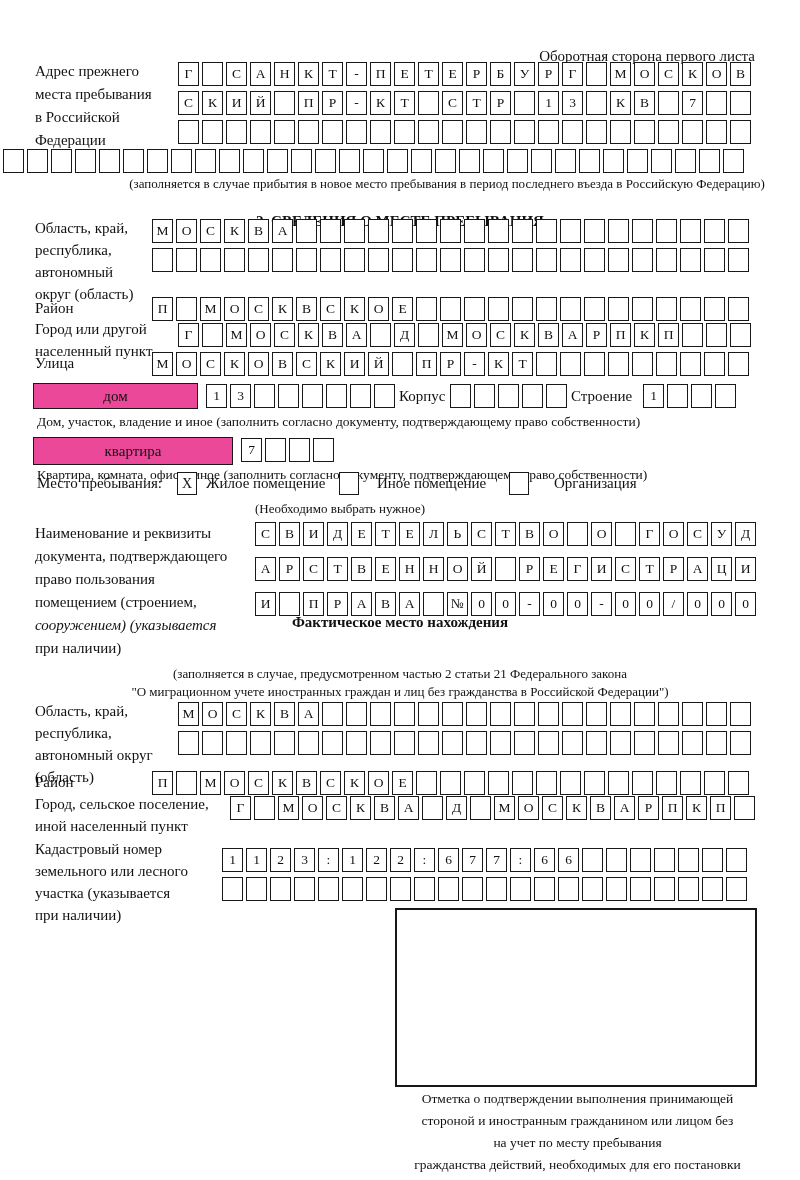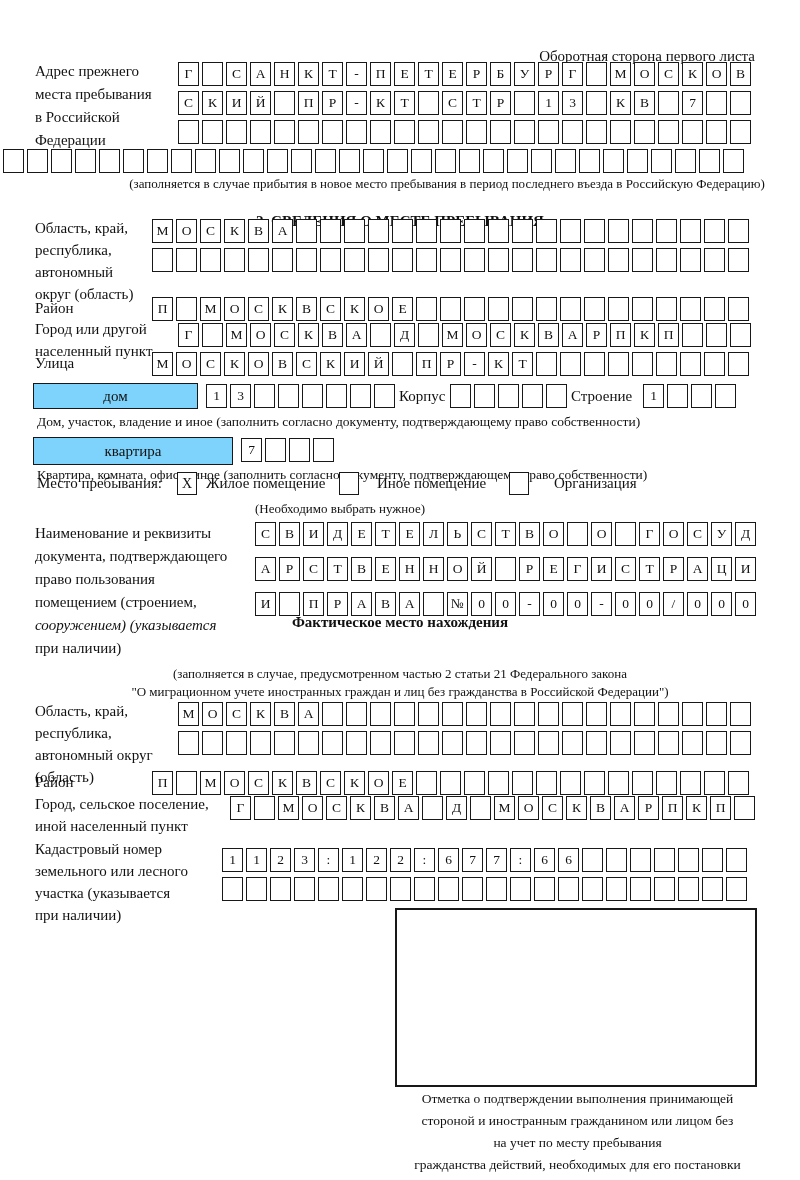--- a/index.html
+++ b/index.html
@@ -7,21 +7,21 @@
         font-family:"Liberation Serif",serif;color:#111;overflow:hidden;}
   .lbl{position:absolute;font-size:15px;white-space:nowrap;line-height:1;}
   .note{position:absolute;font-size:13px;white-space:nowrap;line-height:1;}
   .center{left:0;width:100%;text-align:center;}
   .bold{font-weight:bold;}
   .row{position:absolute;display:flex;gap:3px;}
   .cell{width:21px;height:24px;border:1.5px solid #181818;box-sizing:border-box;
         display:flex;align-items:center;justify-content:center;
         font-size:13.5px;background:#fff;flex:0 0 auto;}
   .labelbox{position:absolute;border:1.6px solid #181818;box-sizing:border-box;
-        display:flex;align-items:center;justify-content:center;font-size:15px;background:#7dd3fc;}
+        display:flex;align-items:center;justify-content:center;font-size:15px;background:#ec4899;}
   .chk{position:absolute;width:20px;height:23px;border:1.6px solid #181818;box-sizing:border-box;
         display:flex;align-items:center;justify-content:center;font-size:14px;background:#fff;}
   .bigbox{position:absolute;border:2px solid #181818;background:#fff;}
   .stampnote{position:absolute;font-size:13.5px;text-align:center;line-height:22px;}
 </style>
 </head>
 <body>
 
 <div class="page">
 

